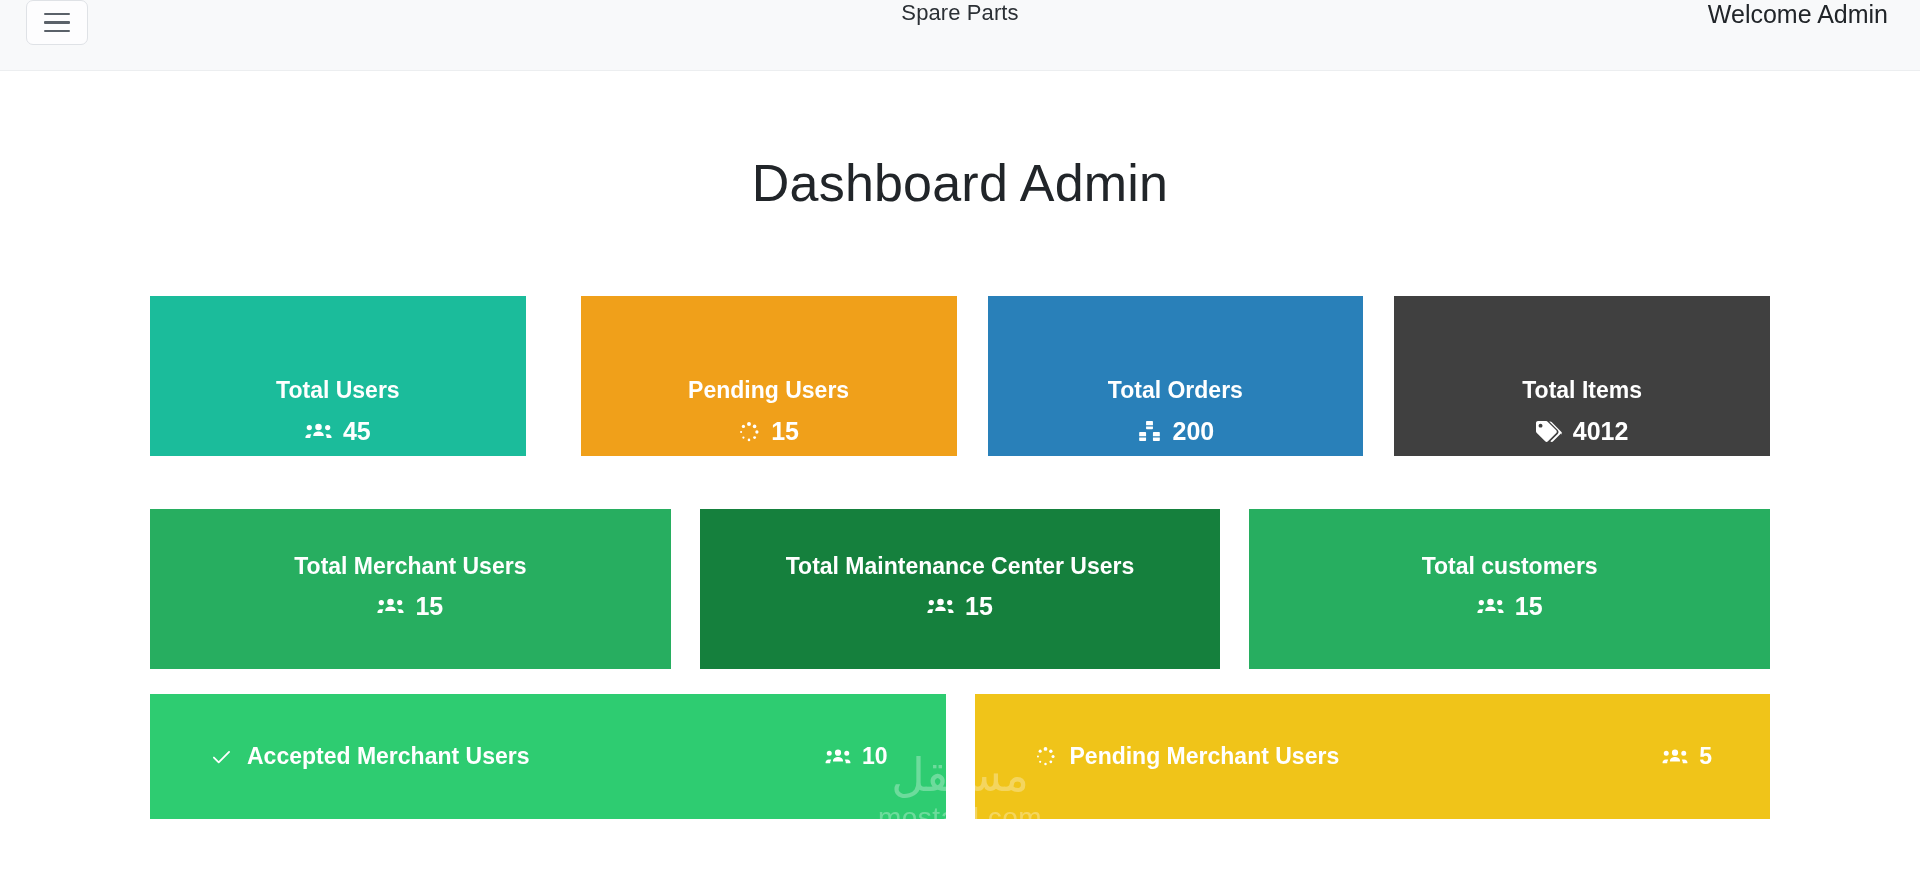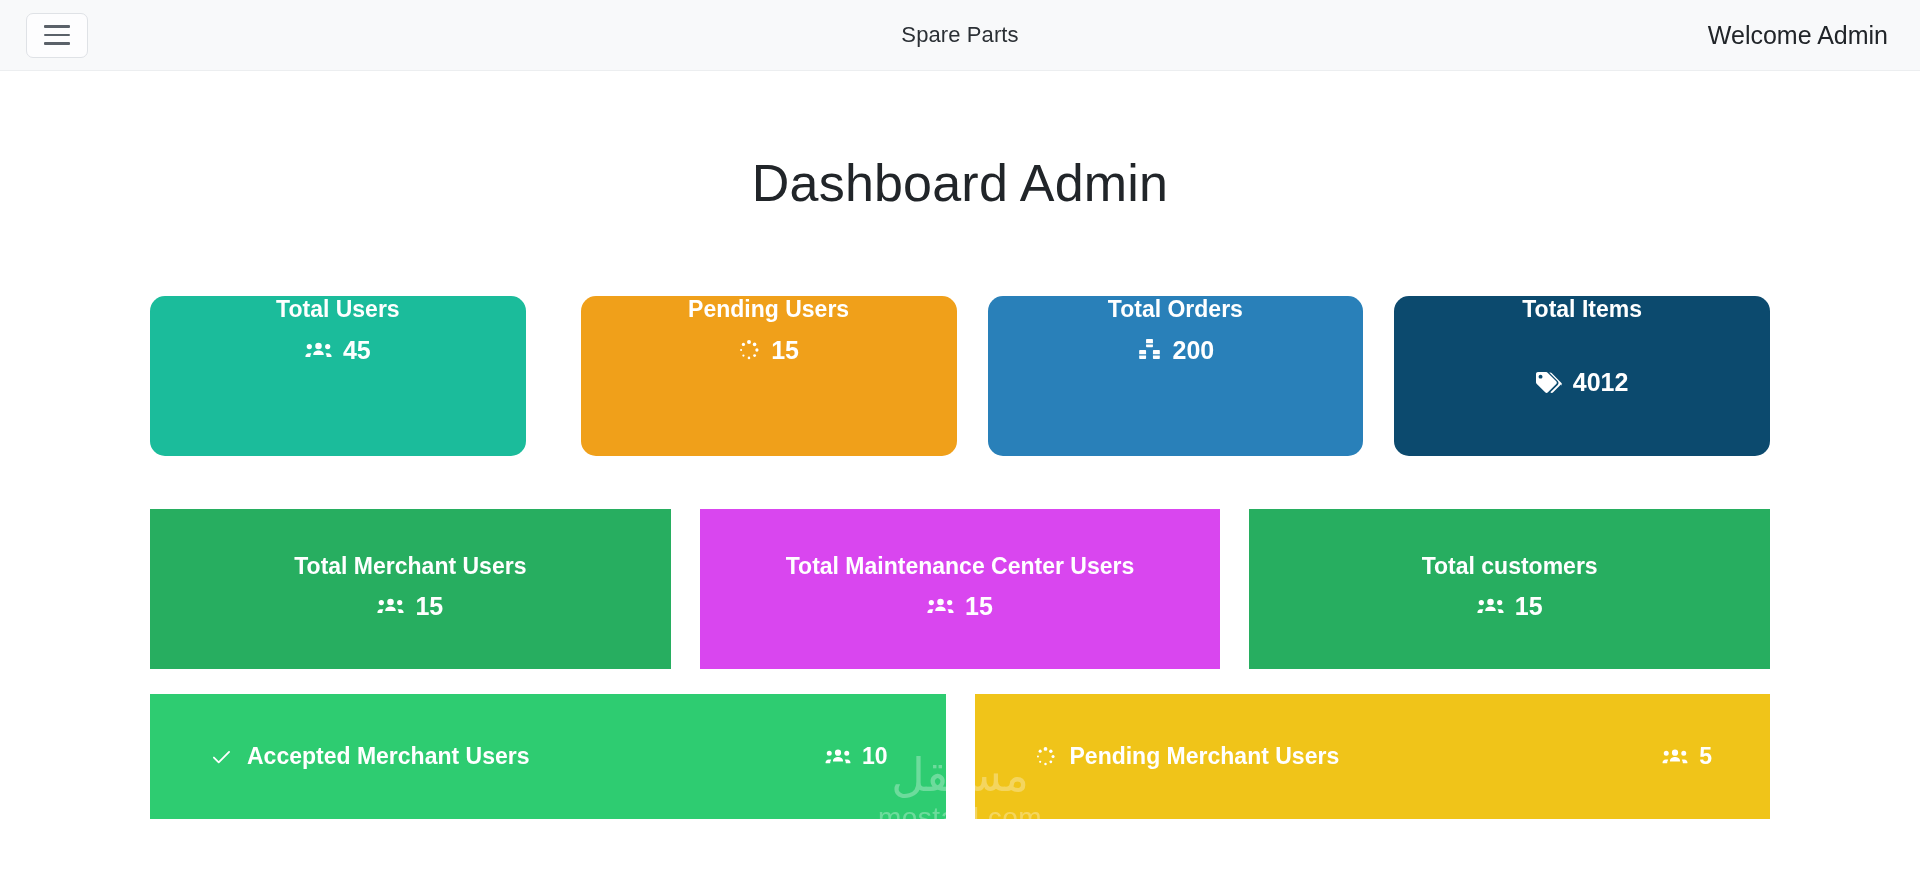--- a/index.html
+++ b/index.html
@@ -13,21 +13,20 @@
   }
 
   
   .navbar {
     position: relative;
     width: 100%;
     height: 71px;
     background: #f8f9fa;
     border-bottom: 1px solid #eceef0;
     display: flex;
-    align-items: center;
     padding: 0 26px;
   }
 
   .hamburger-btn {
     width: 62px;
     height: 45px;
     border: 1px solid #dfe2e6;
     border-radius: 7px;
     background: #fdfdfe;
     display: flex;
@@ -91,25 +90,24 @@
   .row-green   { gap: 29px; margin-top: 53px; }
   .row-bars    { gap: 29px; margin-top: 25px; }
 
   
   .stat-card {
     flex: 1 1 0;
     height: 160px;
     display: flex;
     flex-direction: column;
     align-items: center;
-    justify-content: flex-start;
+    justify-content: flex-end;
     color: #ffffff;
     cursor: pointer;
     padding-bottom: 10px;
-    border-radius: 15px;
   }
   .stat-card .card-title {
     font-size: 23px;
     font-weight: bold;
     line-height: 1.2;
     text-align: center;
     white-space: nowrap;
   }
   .stat-card .card-value {
     margin-top: 12px;
@@ -266,21 +264,21 @@
           <svg class="icon-svg" width="25" height="22" viewBox="0 0 576 512" fill="#ffffff" aria-hidden="true">
             <path d="M208 16v80h160V16c0-8.8-7.2-16-16-16H224c-8.8 0-16 7.2-16 16zm0 112v48c0 8.8 7.2 16 16 16h128c8.8 0 16-7.2 16-16v-48H208z"></path>
             <path d="M48 272v80h160v-80c0-8.8-7.2-16-16-16H64c-8.8 0-16 7.2-16 16zm0 112v64c0 8.8 7.2 16 16 16h128c8.8 0 16-7.2 16-16v-64H48z"></path>
             <path d="M368 272v80h160v-80c0-8.8-7.2-16-16-16H384c-8.8 0-16 7.2-16 16zm0 112v64c0 8.8 7.2 16 16 16h128c8.8 0 16-7.2 16-16v-64H368z"></path>
           </svg>
         </span>
         <span>200</span>
       </div>
     </div>
 
-    <div class="stat-card" style="background: #0c4a6e; gap: 32px;">
+    <div class="stat-card" style="background: #404040;">
       <div class="card-title">Total Items</div>
       <div class="card-value">
         <span class="icon-inline">
           <svg class="icon-svg" width="26" height="21" viewBox="0 0 640 512" fill="#ffffff" aria-hidden="true">
             <path d="M497.9 225.9L286.1 14.1A48 48 0 0 0 252.1 0H48C21.5 0 0 21.5 0 48v204.1c0 12.7 5.1 24.9 14.1 33.9l211.8 211.8c18.7 18.7 49.1 18.7 67.9 0l204.1-204.1c18.7-18.7 18.7-49.1 0-67.8zM112 160c-26.5 0-48-21.5-48-48s21.5-48 48-48 48 21.5 48 48-21.5 48-48 48z"></path>
             <path d="M625.9 293.8L421.8 497.9c-18.7 18.7-49.1 18.7-67.9 0l-.4-.4 180.3-180.3c27.4-27.4 27.4-71.7 0-99.1L331.3 14.7c-1.5-1.5-3-2.8-4.6-4.1h24.4c12.7 0 24.9 5.1 33.9 14.1l241 241c18.7 18.8 18.7 49.2-.1 68.1z"></path>
           </svg>
         </span>
         <span>4012</span>
       </div>
@@ -295,21 +293,21 @@
       <div class="card-value">
         <span class="icon-inline">
           <svg class="icon-svg" width="27" height="21" viewBox="0 0 640 512" fill="#ffffff" aria-hidden="true">
             <path d="M96 224a64 64 0 1 0 0-128 64 64 0 1 0 0 128zm448 0a64 64 0 1 0 0-128 64 64 0 1 0 0 128zm-96 128c0-35.3-21.5-65.6-52.2-78.5C380.4 262 352 256 320 256s-60.4 6-75.8 17.5C213.5 286.4 192 316.7 192 352v16h256v-16zM320 224a80 80 0 1 0 0-160 80 80 0 1 0 0 160zM0 400c0-44.2 35.8-80 80-80h32c12.3 0 24 2.8 34.4 7.8-17 22.6-27.1 50.6-27.1 80.7V416H16c-8.8 0-16-7.2-16-16zm624 16H520.7v-7.5c0-30.1-10.1-58.1-27.1-80.7 10.4-5 22.1-7.8 34.4-7.8h32c44.2 0 80 35.8 80 80 0 8.8-7.2 16-16 16z"></path>
           </svg>
         </span>
         <span>15</span>
       </div>
     </div>
 
-    <div class="green-card" style="background: #d946ef;">
+    <div class="green-card" style="background: #15803d;">
       <div class="card-title">Total Maintenance Center Users</div>
       <div class="card-value">
         <span class="icon-inline">
           <svg class="icon-svg" width="27" height="21" viewBox="0 0 640 512" fill="#ffffff" aria-hidden="true">
             <path d="M96 224a64 64 0 1 0 0-128 64 64 0 1 0 0 128zm448 0a64 64 0 1 0 0-128 64 64 0 1 0 0 128zm-96 128c0-35.3-21.5-65.6-52.2-78.5C380.4 262 352 256 320 256s-60.4 6-75.8 17.5C213.5 286.4 192 316.7 192 352v16h256v-16zM320 224a80 80 0 1 0 0-160 80 80 0 1 0 0 160zM0 400c0-44.2 35.8-80 80-80h32c12.3 0 24 2.8 34.4 7.8-17 22.6-27.1 50.6-27.1 80.7V416H16c-8.8 0-16-7.2-16-16zm624 16H520.7v-7.5c0-30.1-10.1-58.1-27.1-80.7 10.4-5 22.1-7.8 34.4-7.8h32c44.2 0 80 35.8 80 80 0 8.8-7.2 16-16 16z"></path>
           </svg>
         </span>
         <span>15</span>
       </div>
     </div>

